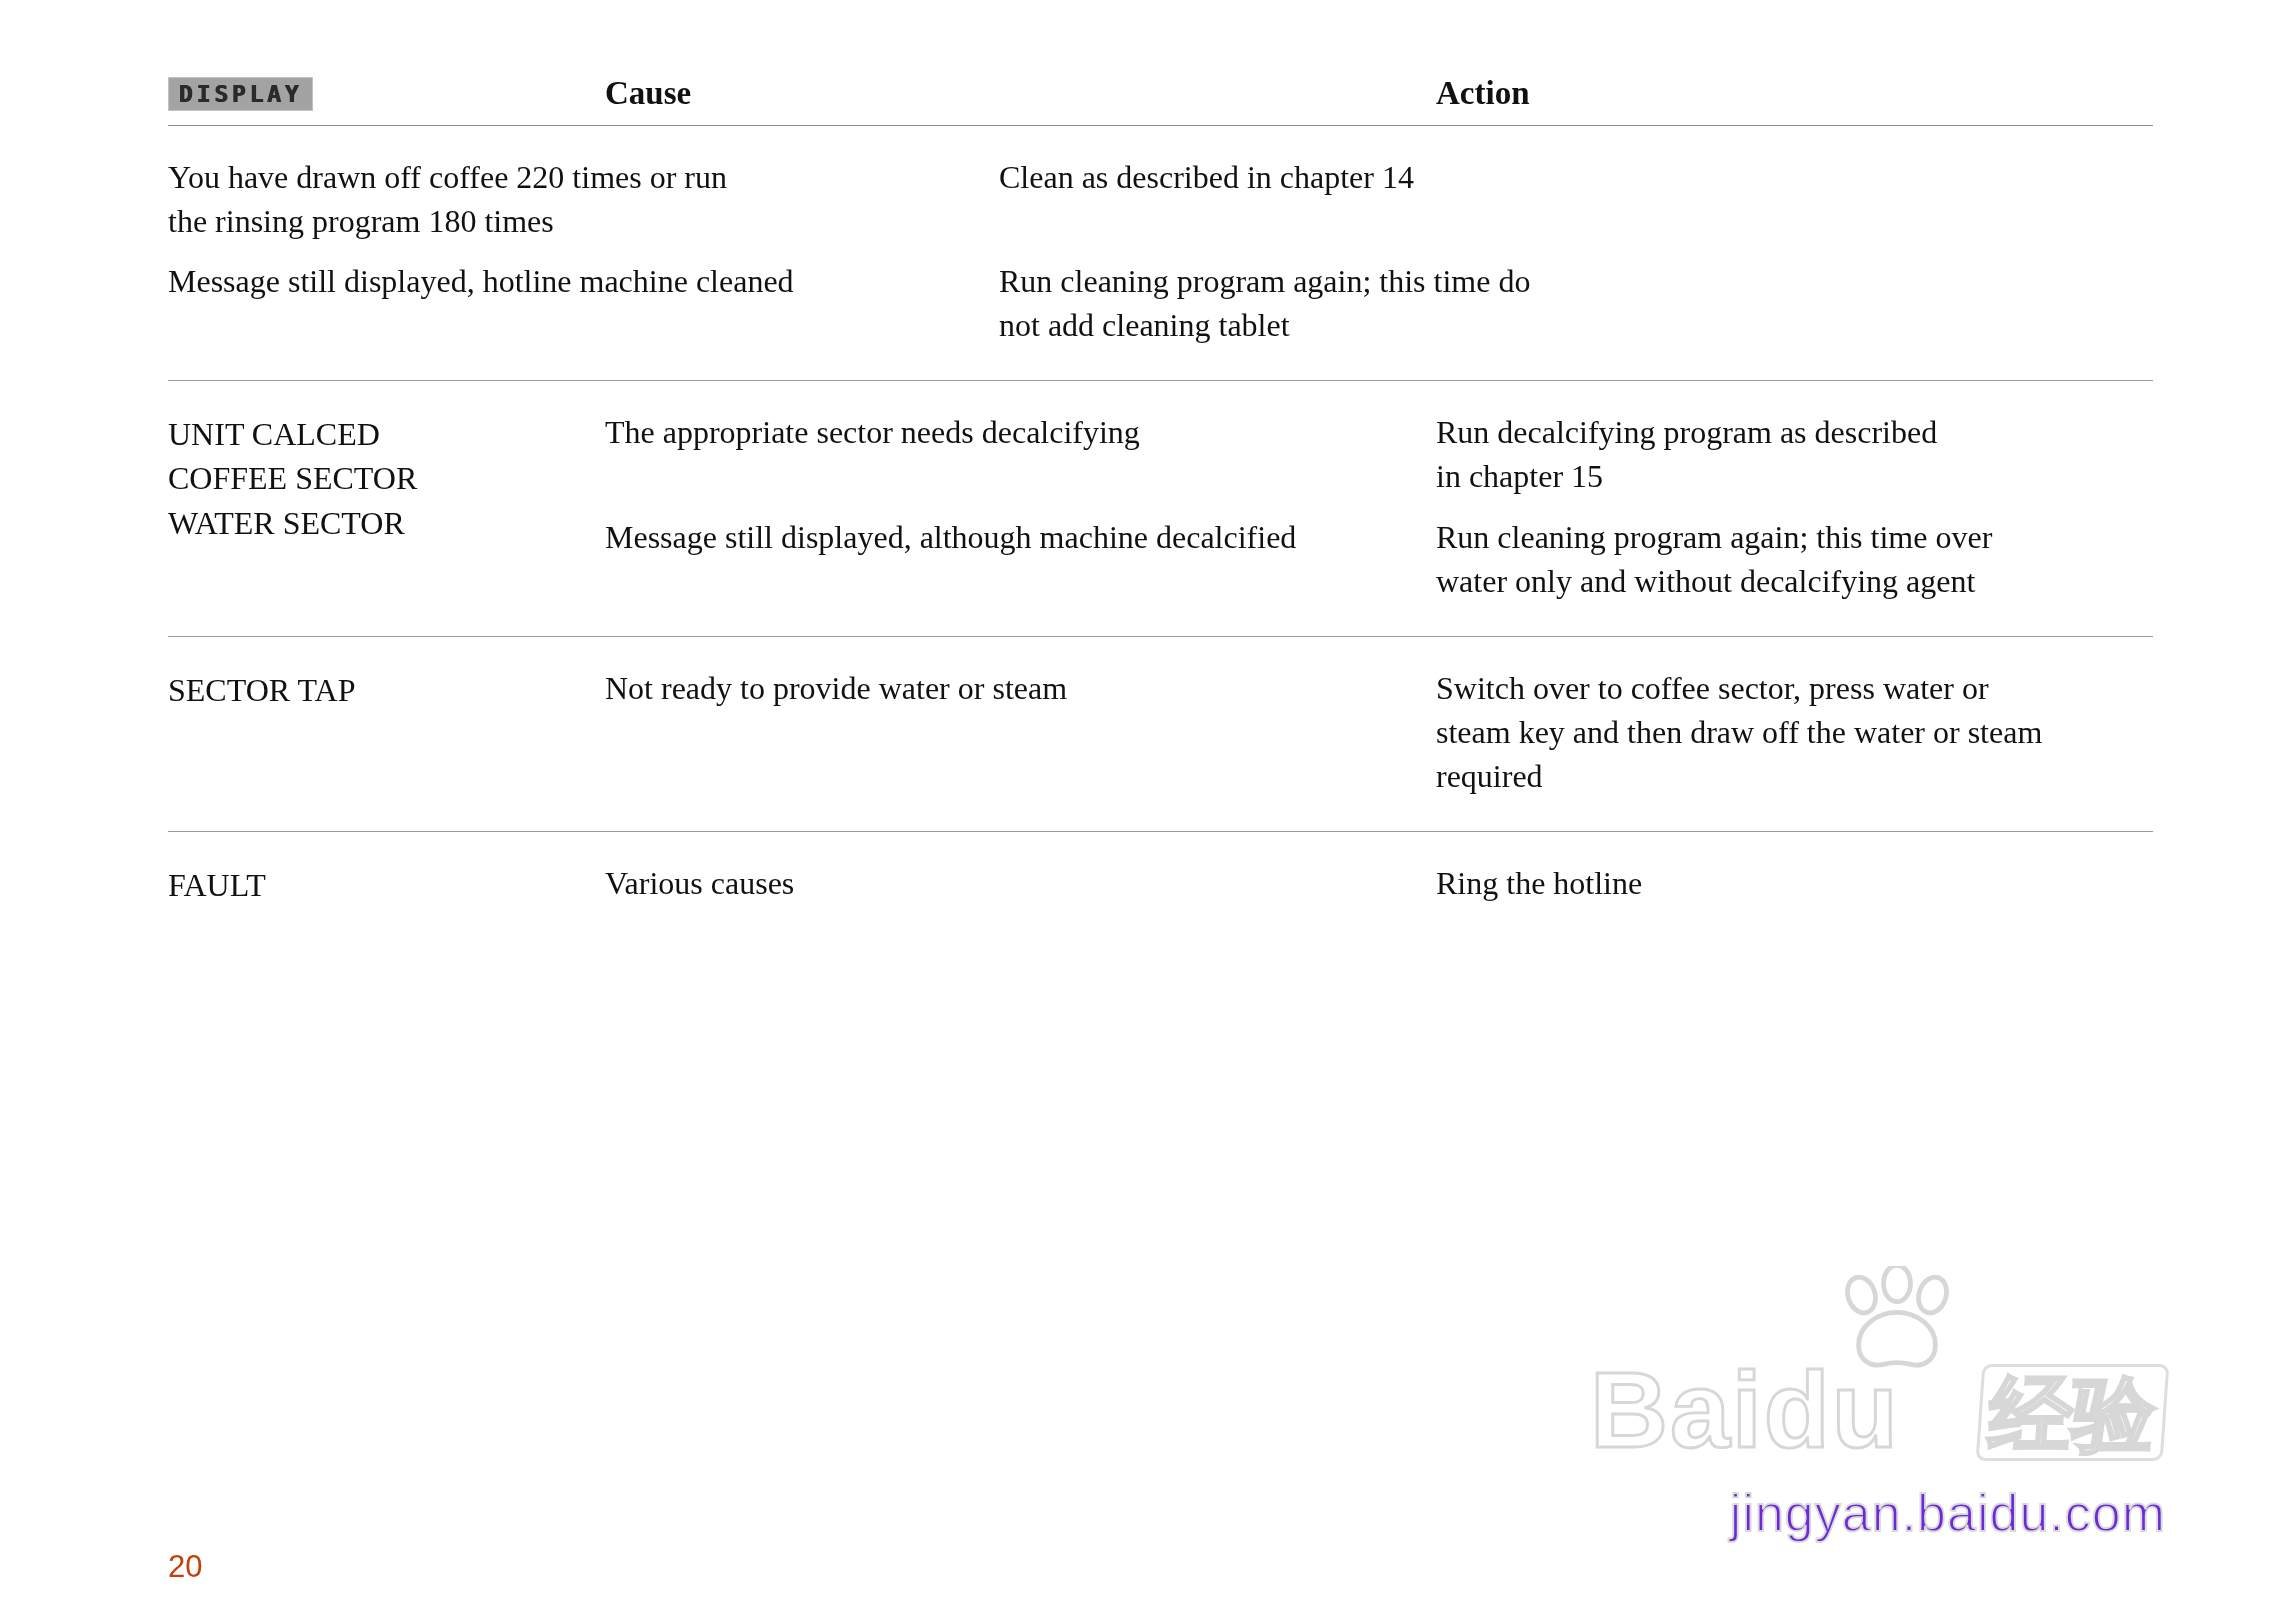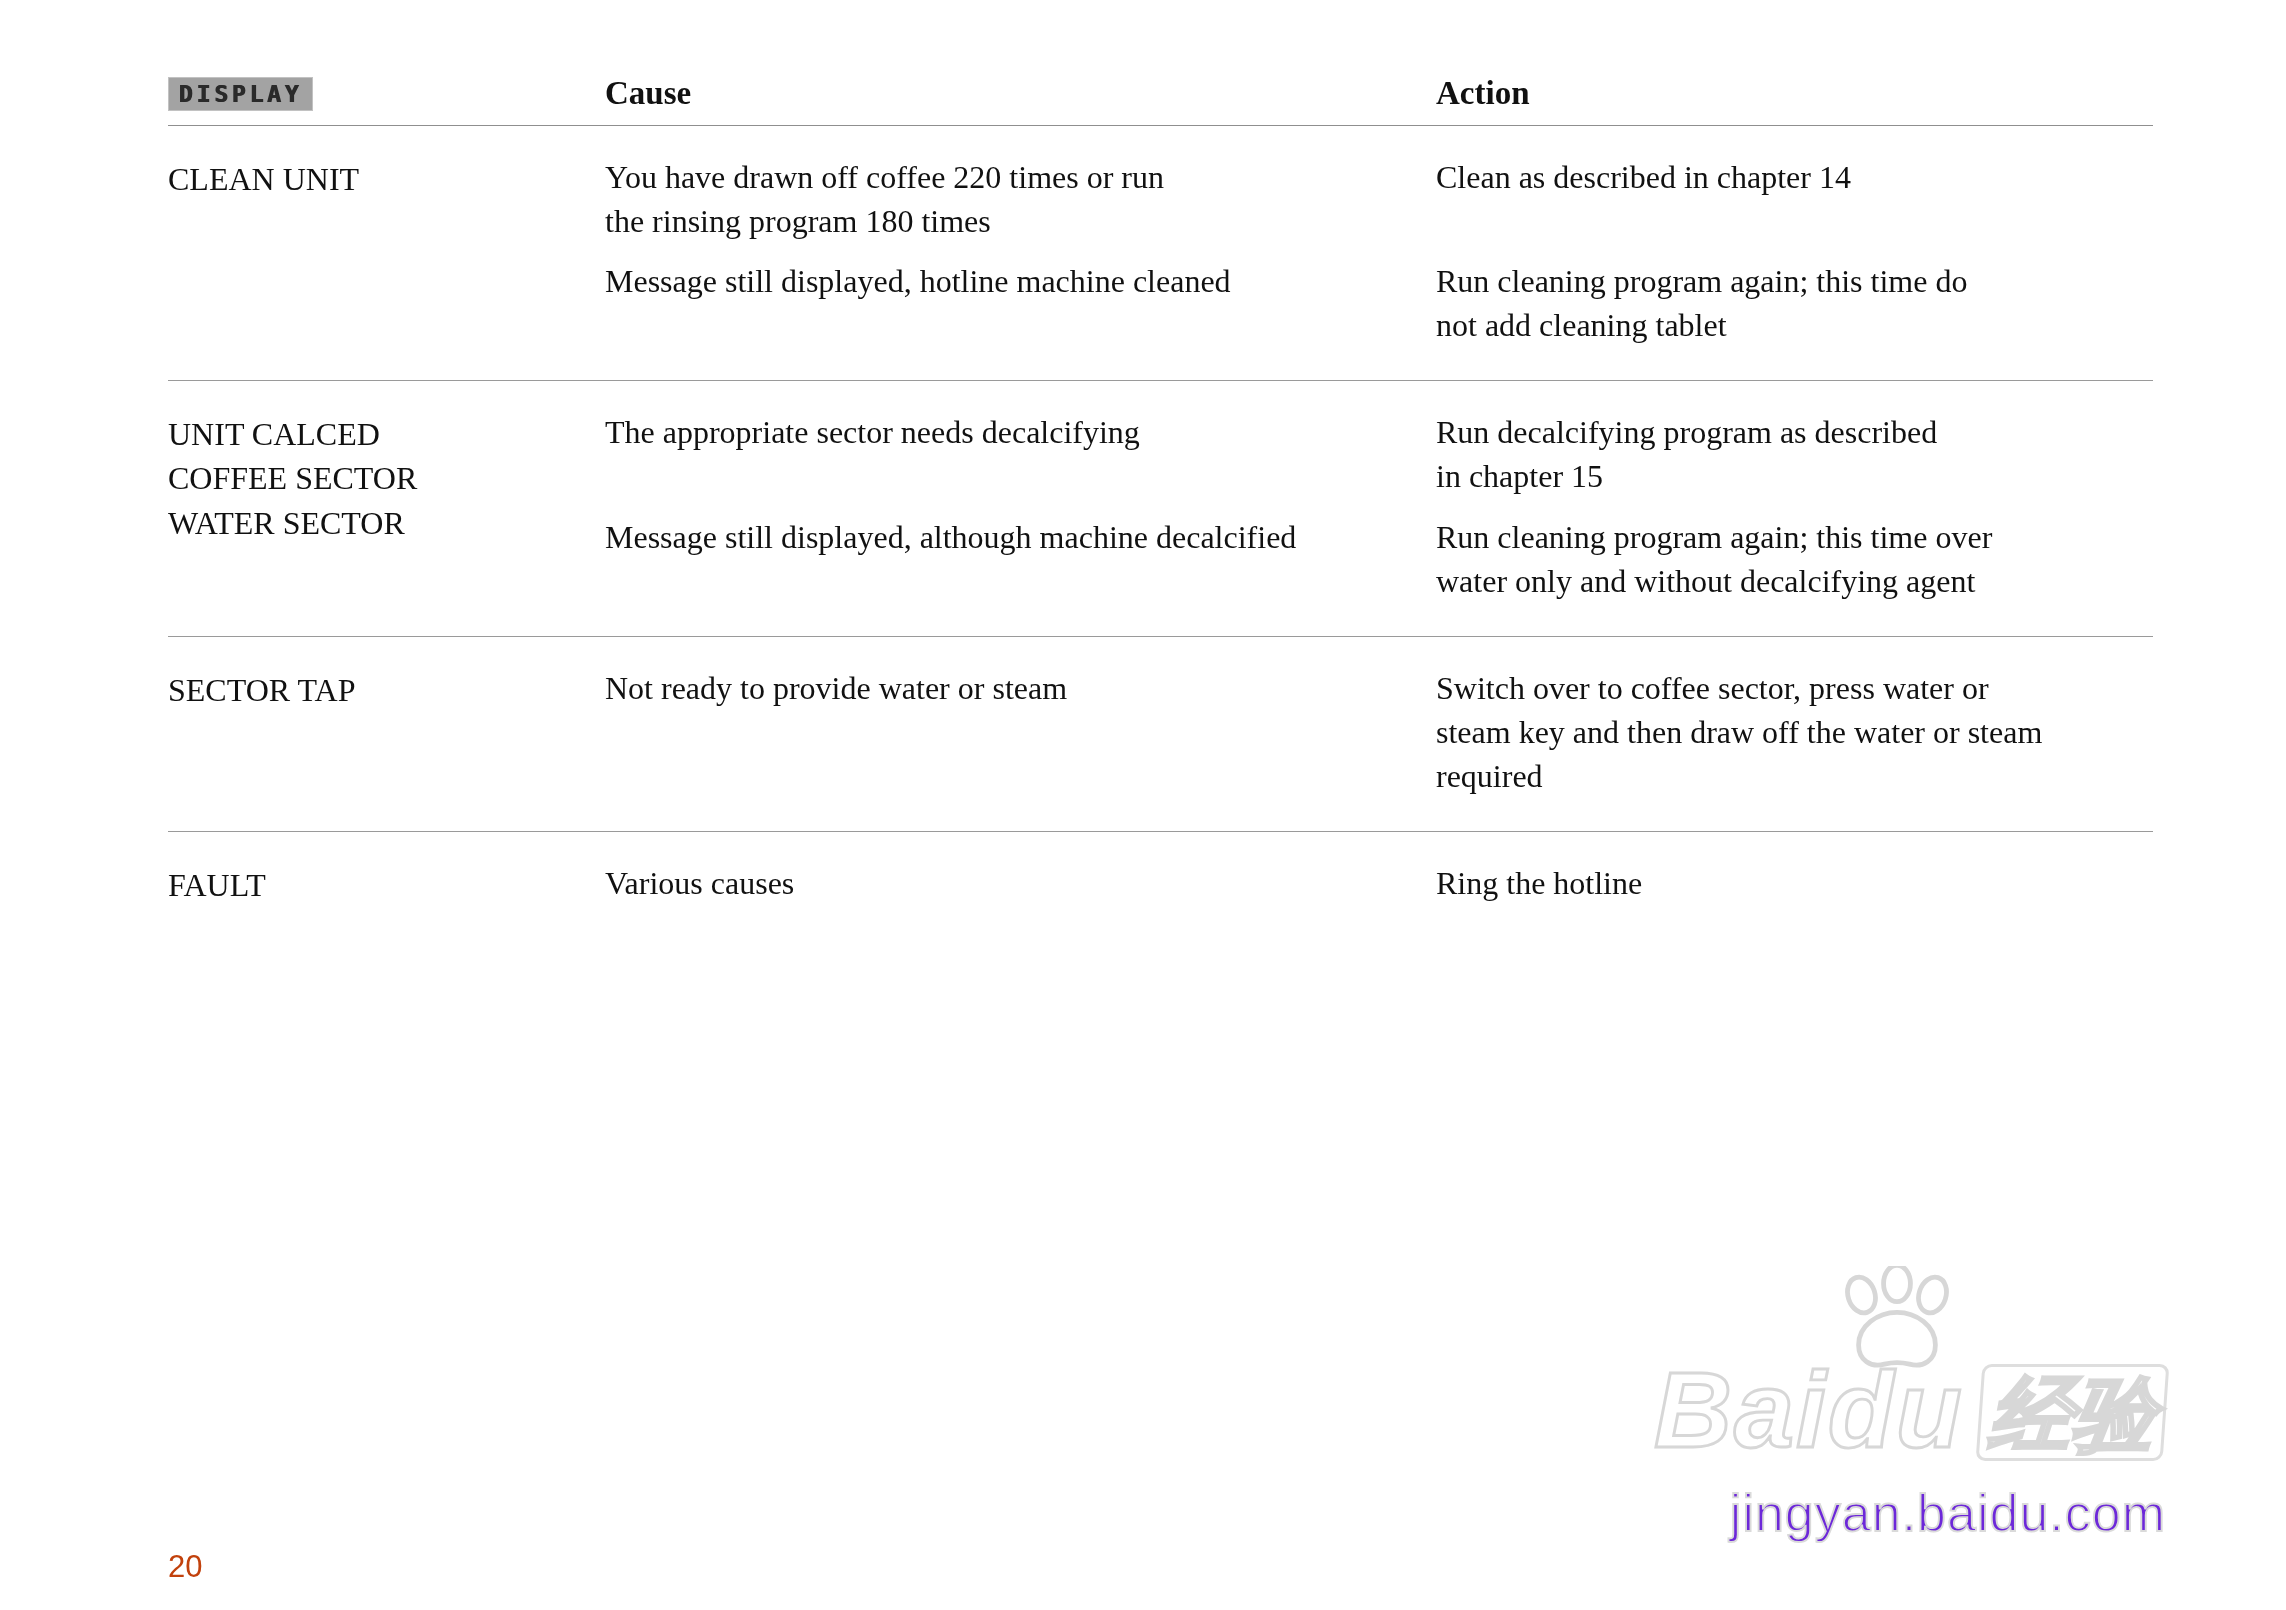--- a/index.html
+++ b/index.html
@@ -109,25 +109,24 @@
     right: 120px;
     bottom: 67px;
     width: 576px;
     text-align: right;
     pointer-events: none;
   }
 
   .wm-brand-row {
     position: relative;
     display: flex;
-    justify-content: flex-end;
+    justify-content: space-between;
     align-items: flex-end;
-    gap: 15px;
+    gap: 31px;
     height: 144px;
-    font-style: italic;
   }
 
   .wm-baidu {
     font-family: "Liberation Sans", sans-serif;
     font-weight: bold;
     font-size: 108px;
     line-height: 1;
     color: #ffffff;
     -webkit-text-stroke: 2.9px #d7d7d7;
     text-stroke: 2.9px #d7d7d7;
@@ -178,21 +177,20 @@
     <div class="thead">
       <div class="col-1">
         <span class="lcd-chip">DISPLAY</span>
       </div>
       <div class="col-2 head-label">Cause</div>
       <div class="col-3 head-label">Action</div>
     </div>
 
     <div>
   <div class="trow">
-    <div class="col-1 display-cell">CLEAN UNIT</div>
     <div class="entries">
   <div class="entry">
     <div class="cell cause-cell">You have drawn off coffee 220 times or run
 the rinsing program 180 times</div>
     <div class="cell action-cell">Clean as described in chapter 14</div>
   </div>
 
   <div class="entry">
     <div class="cell cause-cell">Message still displayed, hotline machine cleaned</div>
     <div class="cell action-cell">Run cleaning program again; this time do

